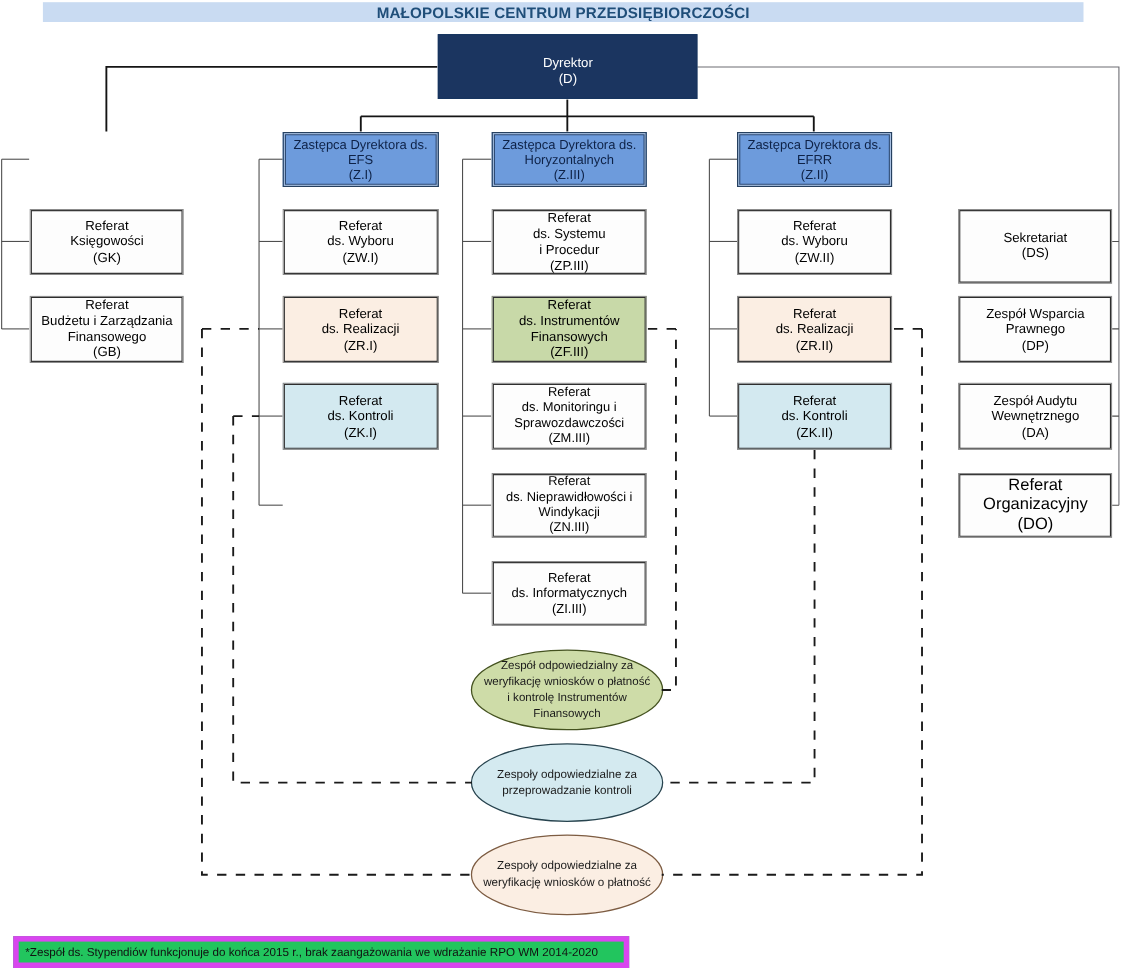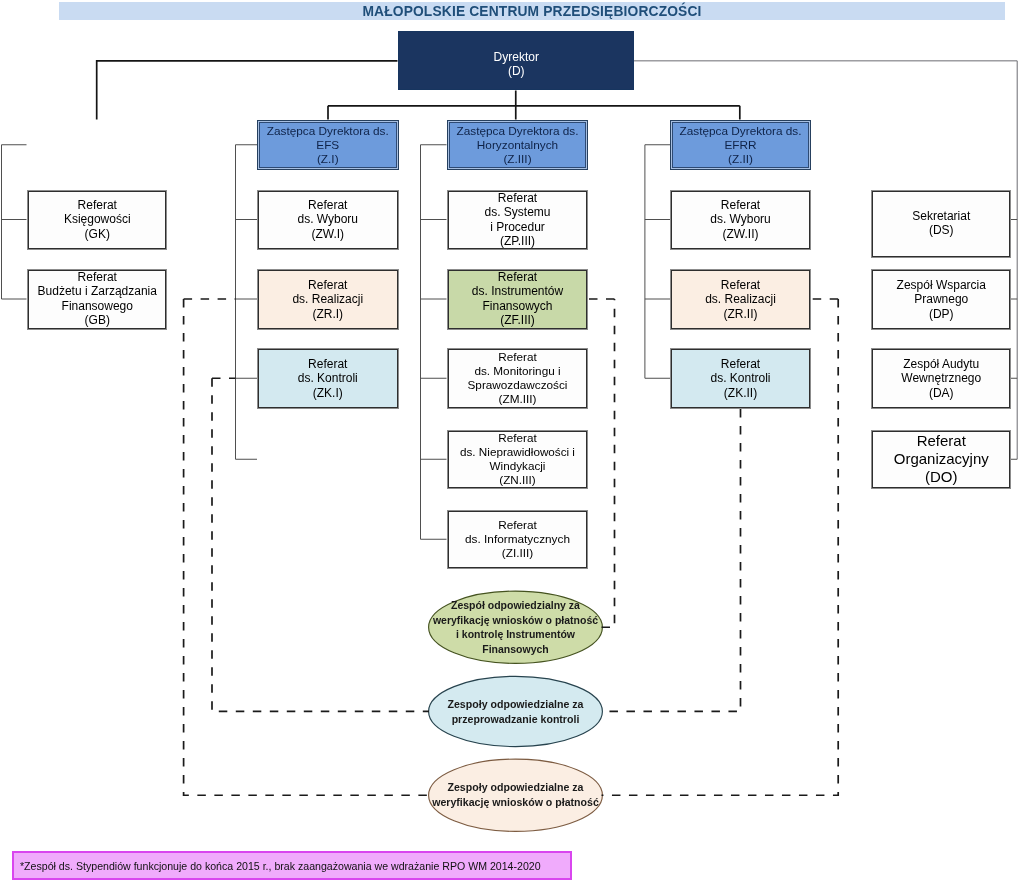--- a/index.html
+++ b/index.html
@@ -7,41 +7,41 @@
   body{width:1024px;height:888px;font-family:"Liberation Sans",sans-serif;overflow:hidden;
        -webkit-font-smoothing:antialiased;}
   #stage{position:relative;width:1024px;height:888px;background:#fff;}
   
   .node .t,.ell .t,.note .t,.titlebar .t{display:block;width:100%;
        will-change:transform;transform:translateZ(0);}
   svg.wires{position:absolute;left:0;top:0;width:1024px;height:888px;}
 
   .titlebar{position:absolute;left:39px;top:2px;width:946px;height:18px;background:#c9dbf2;
             color:#1f4e79;font-weight:bold;font-size:13.8px;
-            display:flex;align-items:center;justify-content:center;letter-spacing:0.15px;text-align:center;margin-left:20px;}
+            display:flex;align-items:center;justify-content:center;letter-spacing:0.15px;text-align:center;}
 
   .node{position:absolute;box-sizing:border-box;display:flex;align-items:center;justify-content:center;
         text-align:center;font-weight:normal;line-height:1.19;color:#000;font-size:12px;}
 
   
   .plain{border:1px solid #8c8c8c;box-shadow:inset 0 0 0 1px #2e2e2e;background:#fdfdfd;}
   .fill-peach{background:#fbeee3;}
   .fill-blue{background:#d3e9f0;}
   .fill-green{background:#c8d9a8;}
   
   .head{border:1px solid #26405f;box-shadow:inset 0 0 0 1px #a8c0e2, inset 0 0 0 2px #2d4a74;
         color:#0e2247;background:#6d9bdc;font-size:11.8px;}
   
   .dir{border:1px solid #17355f;color:#ffffff;background:#1b3560;padding-top:6px;}
 
   .ell{position:absolute;box-sizing:border-box;display:flex;align-items:center;justify-content:center;
-       text-align:center;line-height:1.40;color:#1a1a1a;font-size:10.6px;font-weight:bold;}
+       text-align:center;line-height:1.40;color:#1a1a1a;font-size:10.6px;}
 
   .note{position:absolute;box-sizing:border-box;display:flex;align-items:center;
-        border:2px solid #d946ef;background:#f0abfc;color:#111;font-size:10.6px;padding-left:6px;}
+        border:5px solid #d946ef;background:#22c55e;color:#111;font-size:10.6px;padding-left:6px;}
 
   .fs-sm{font-size:11.75px;}
   .fs-xs{font-size:11.7px;}
   .fs-xs2{font-size:11.8px;}
   .fs-xs3{font-size:15px;}
   .fs-ell-sm{font-size:10.5px;}
 </style>
 </head>
 <body>
 

